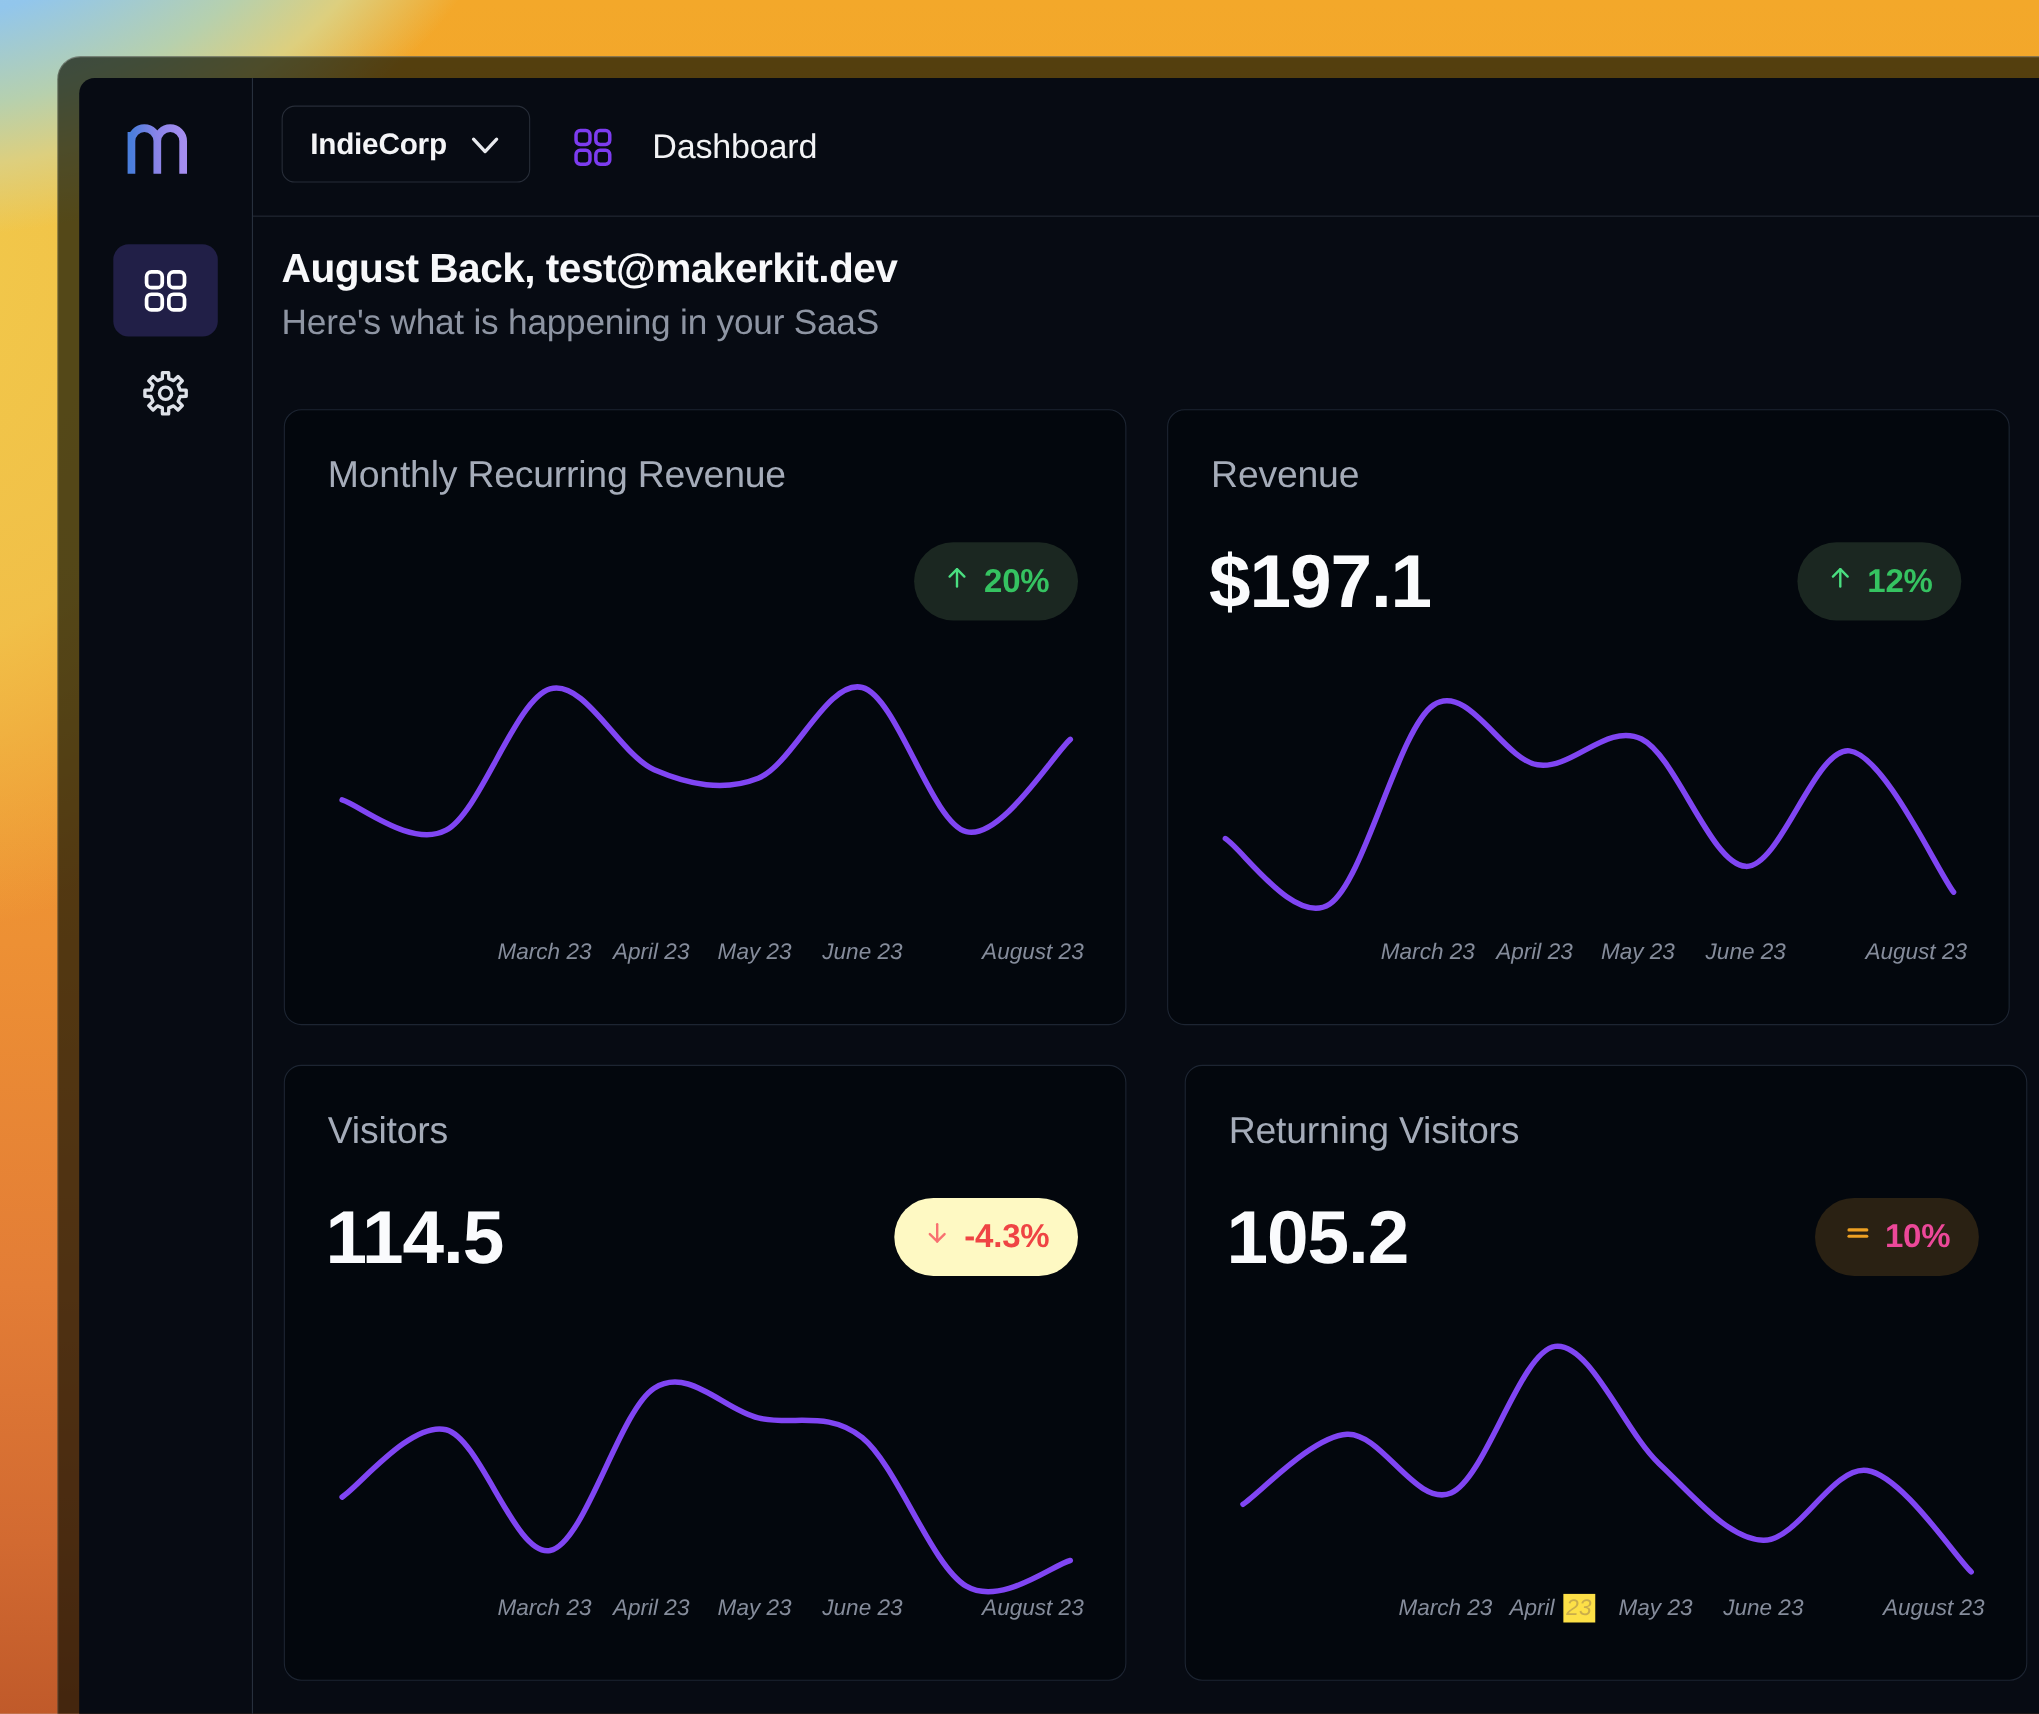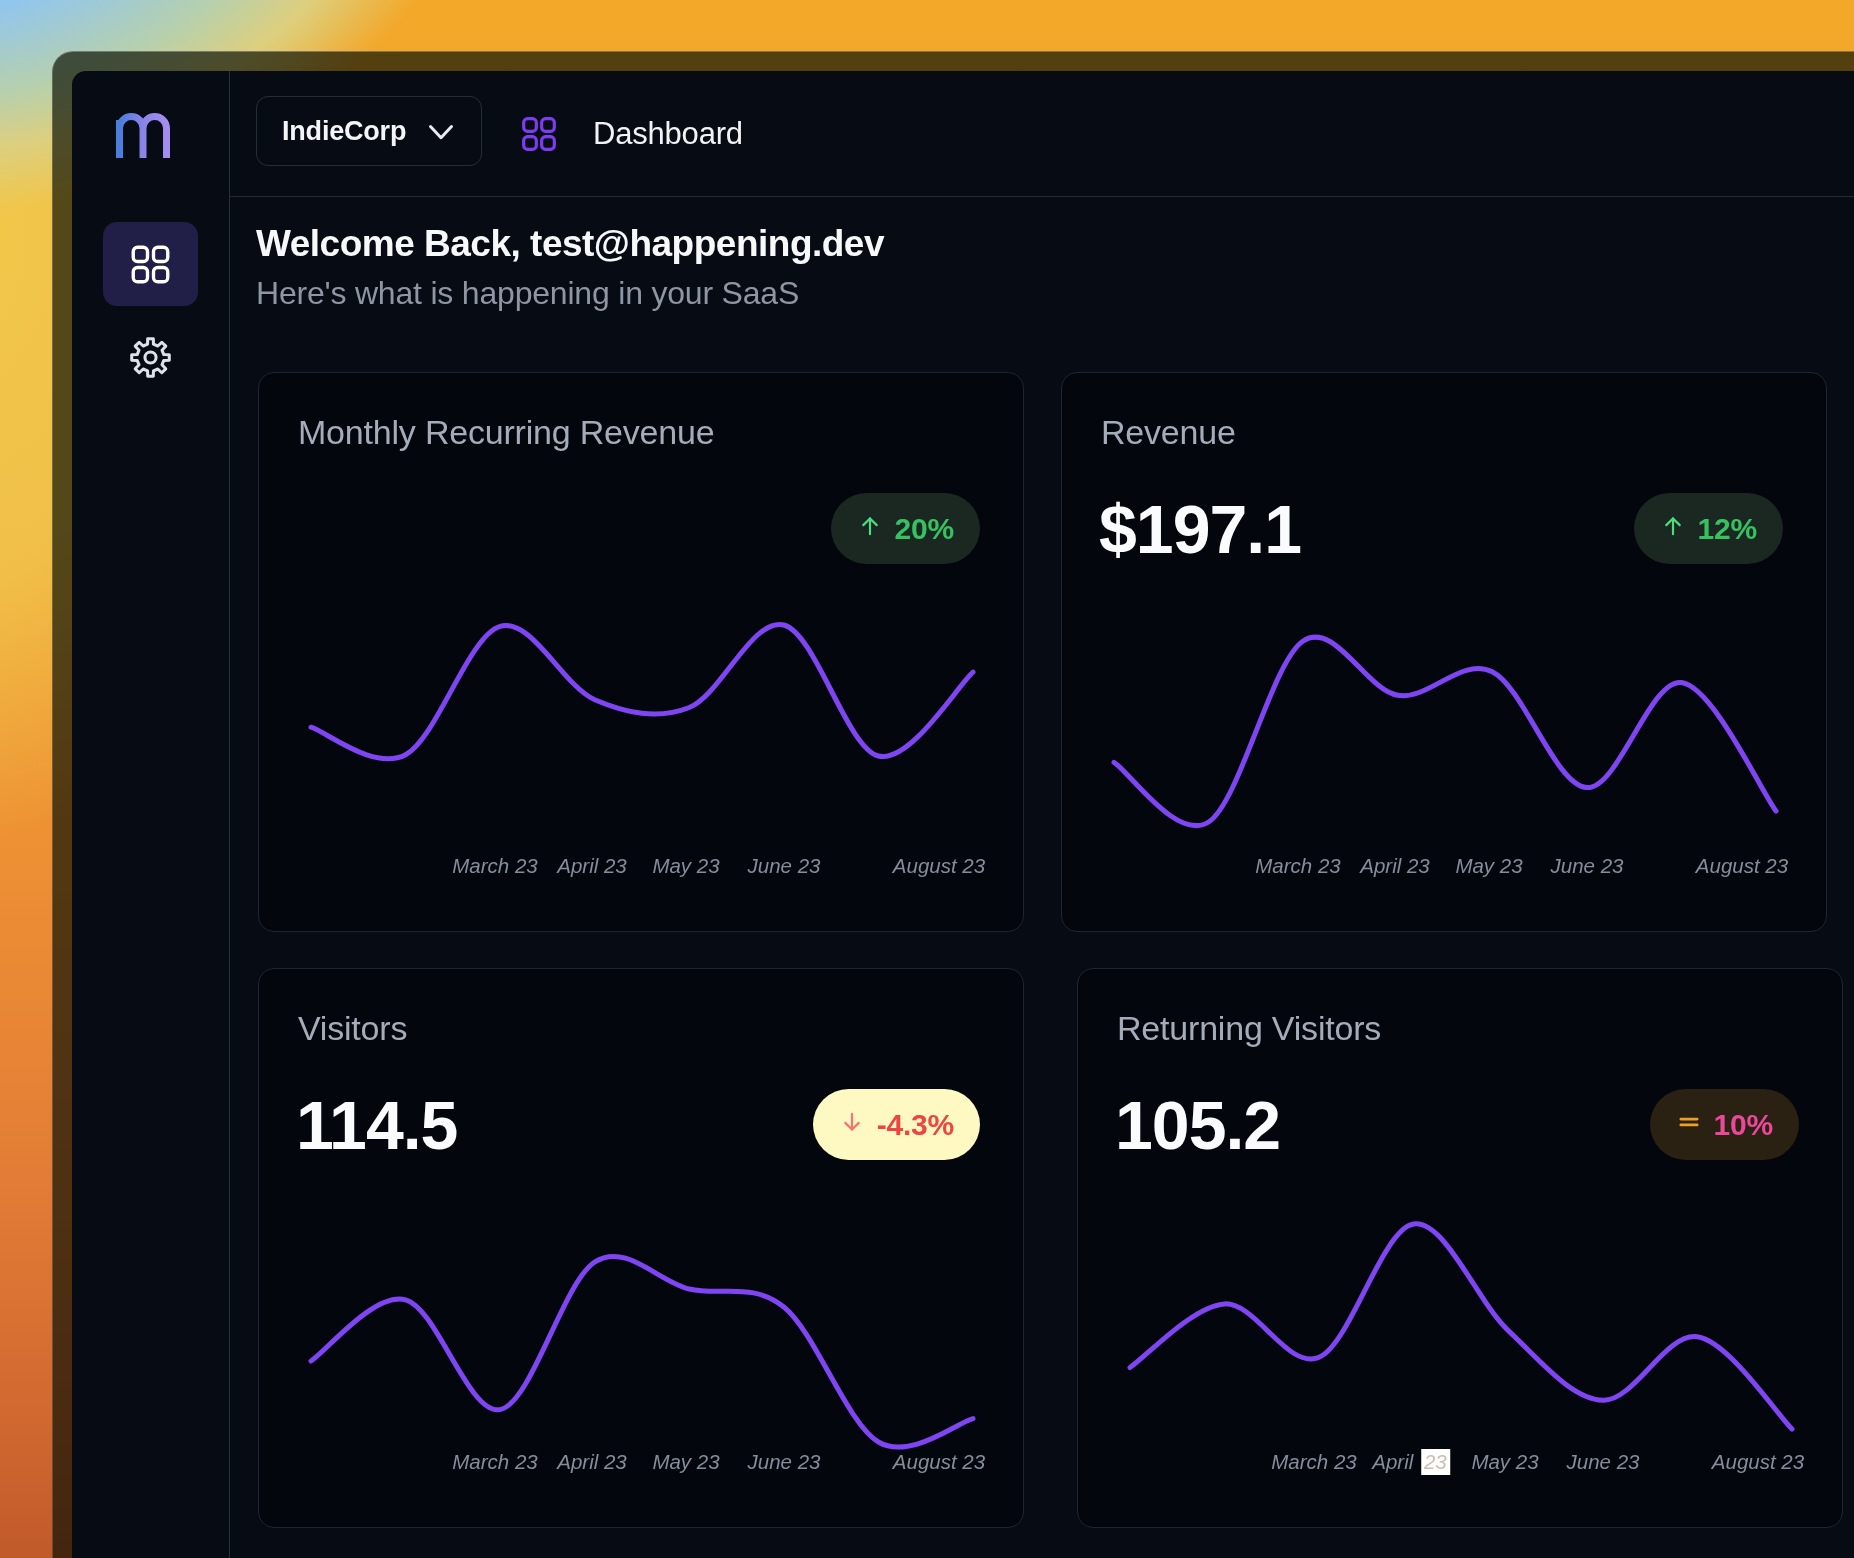--- a/index.html
+++ b/index.html
@@ -86,21 +86,21 @@
   .badge.positive { background:#1b2721; color:#35c361; }
   .badge.negative { background:#fef9c3; color:#ef4444; }
   .badge.neutral  { background:#2a2113; color:#ec4899; }
   .chart { position:absolute; left:52px; top:200px; width:662px; height:300px; overflow:visible; }
   .chart path { fill:none; stroke-width:5; stroke-linecap:round; stroke-linejoin:round; }
   .xlabels { position:absolute; left:52px; top:480px; width:662px; height:26px;font-style:italic; }
   .xlabels span.tick {
     position:absolute; transform:translateX(-50%);
     color:#858c9b; font-size:20.5px; white-space:nowrap; line-height:26px;
   }
-  .sel { background:#ffffff; color:rgba(140,110,80,0.45); padding:1px 3px 2px 3px; margin-left:2px; }
+  .sel { background:#fde047; color:rgba(140,110,80,0.45); padding:1px 3px 2px 3px; margin-left:2px; }
 </style>
 </head>
 <body>
 
 <div class="window-frame">
   <div class="app">
 
     <div class="sidebar">
       <div class="logo">
         <svg width="54" height="45" viewBox="0 0 54 45" style="overflow:visible">
@@ -141,21 +141,21 @@
         <svg width="40" height="40" viewBox="0 0 24 24" fill="none" stroke="#7d3cf0" stroke-width="1.9" stroke-linecap="round" stroke-linejoin="round">
           <rect x="2.8" y="2.8" width="7.6" height="7.6" rx="2.3"></rect>
             <rect x="13.6" y="2.8" width="7.6" height="7.6" rx="2.3"></rect>
           <rect x="2.8" y="13.6" width="7.6" height="7.6" rx="2.3"></rect>
             <rect x="13.6" y="13.6" width="7.6" height="7.6" rx="2.3"></rect>
         </svg>
         <span class="label">Dashboard</span>
       </div>
     </div>
 
-    <div class="welcome-title">Welcome Back, test@happening.dev</div>
+    <div class="welcome-title">August Back, test@makerkit.dev</div>
     <div class="welcome-sub">Here's what is happening in your SaaS</div>
 
     <div id="cards-host">
         <div class="card c0">
     <div class="card-title">Monthly Recurring Revenue</div>
     <div class="badge positive">
       <span class="bicon"><svg width="26" height="26" viewBox="0 0 24 24" fill="none" stroke="#4ade80" stroke-width="2" stroke-linecap="round" stroke-linejoin="round">
                 <path d="M12 19.5V5"></path>
                 <path d="m5.8 11.2 6.2-6.2 6.2 6.2"></path>
               </svg></span>

